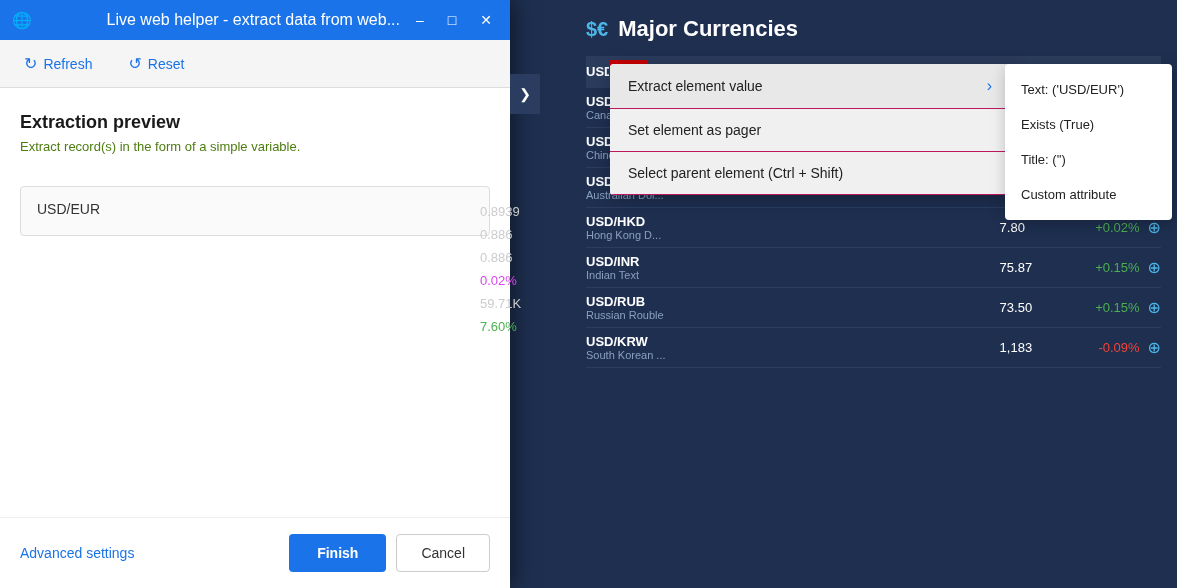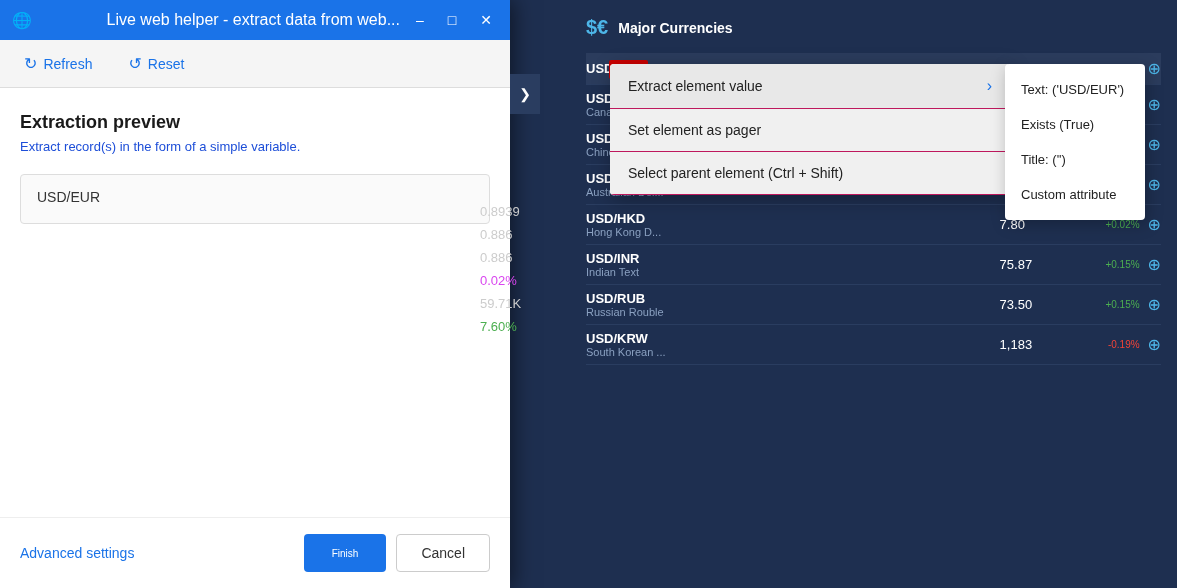--- a/index.html
+++ b/index.html
@@ -38,21 +38,21 @@
     }
 
     .currency-icon {
       color: #4db6e8;
       font-size: 20px;
       font-weight: bold;
     }
 
     .currency-panel-title {
       color: #fff;
-      font-size: 14px;
+      font-size: 22px;
       font-weight: 600;
     }
 
     .currency-row {
       display: flex;
       align-items: center;
       padding: 6px 0;
       border-bottom: 1px solid #2a3d60;
     }
 
@@ -73,21 +73,21 @@
       flex: 1;
     }
 
     .currency-value {
       color: #fff;
       font-size: 13px;
       min-width: 70px;
     }
 
     .currency-change {
-      font-size: 10px;
+      font-size: 13px;
       min-width: 70px;
       text-align: right;
     }
 
     .currency-change.positive { color: #4caf50; }
     .currency-change.negative { color: #f44336; }
     .currency-change.neutral { color: #4caf50; }
 
     .add-btn {
       color: #4db6e8;
@@ -202,22 +202,22 @@
 
     .extraction-title {
       font-size: 18px;
       font-weight: 600;
       color: #1a1a1a;
       margin-bottom: 6px;
     }
 
     .extraction-desc {
       font-size: 13px;
-      color: #1d4ed8;
-      margin-bottom: 20px;
+      color: #4d7c0f;
+      margin-bottom: 32px;
     }
 
     .preview-box {
       border: 1px solid #ddd;
       border-radius: 4px;
       padding: 14px 16px;
       background: #fafafa;
       font-size: 14px;
       color: #333;
       min-height: 50px;
@@ -242,24 +242,24 @@
     .footer-right {
       display: flex;
       gap: 10px;
     }
 
     .btn-finish {
       background: #1a73e8;
       color: #fff;
       border: none;
       padding: 10px 28px;
-      font-size: 10px;
+      font-size: 14px;
       border-radius: 4px;
       cursor: pointer;
-      font-weight: 400;
+      font-weight: 700;
     }
 
     .btn-cancel {
       background: #fff;
       color: #333;
       border: 1px solid #ccc;
       padding: 10px 24px;
       font-size: 14px;
       border-radius: 4px;
       cursor: pointer;
@@ -297,21 +297,21 @@
     .context-menu-arrow {
       color: #1a73e8;
       font-size: 16px;
     }
 
     
     .submenu {
       position: absolute;
       top: 64px;
       left: 1005px;
-      width: 140px;
+      width: 167px;
       background: #fff;
       border-radius: 4px;
       box-shadow: 2px 4px 16px rgba(0,0,0,0.25);
       z-index: 30;
       padding: 8px 0;
     }
 
     .submenu-item {
       padding: 10px 16px;
       font-size: 13px;
@@ -422,21 +422,21 @@
       <div class="currency-value">73.50</div>
       <div class="currency-change positive">+0.15%</div>
       <span class="add-btn">⊕</span>
     </div>
       <div class="currency-row">
       <div class="currency-left">
         <div class="currency-pair">USD/KRW</div>
         <div class="currency-name">South Korean ...</div>
       </div>
       <div class="currency-value">1,183</div>
-      <div class="currency-change negative">-0.19%</div>
+      <div class="currency-change negative">-0.09%</div>
       <span class="add-btn">⊕</span>
     </div>
     </div>
 </div>
 
 <div style="position:absolute; top:200px; left:480px; color:#ccc; font-size:13px; z-index:1;">
   <div style="padding:4px 0;">0.8939</div>
   <div style="padding:4px 0;">0.886</div>
   <div style="padding:4px 0;">0.886</div>
   <div style="padding:4px 0; color:#d946ef;">0.02%</div>

